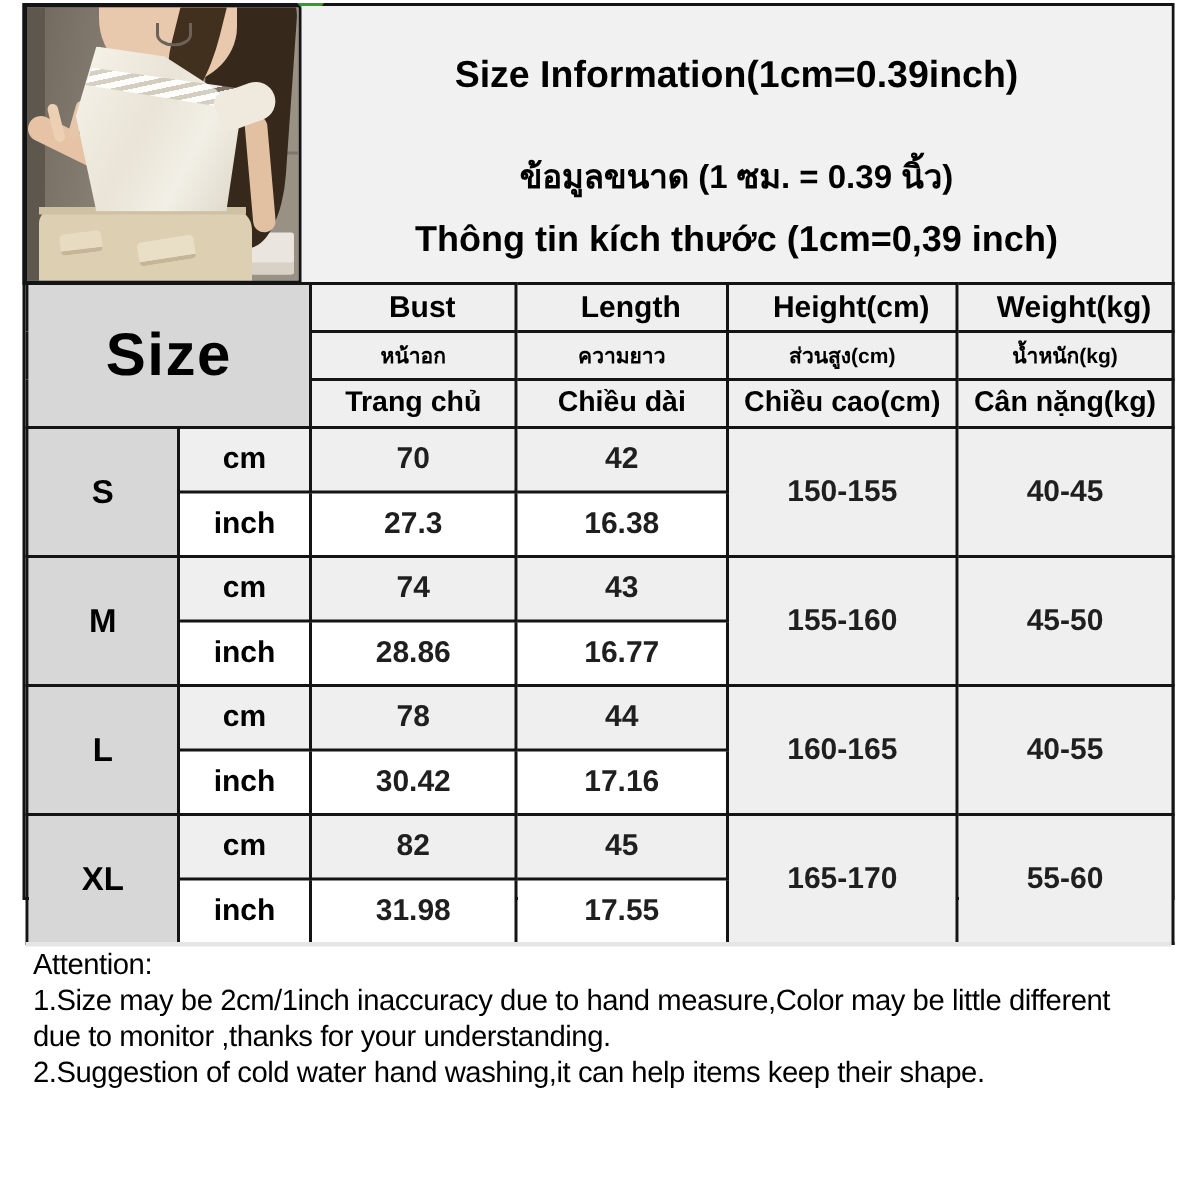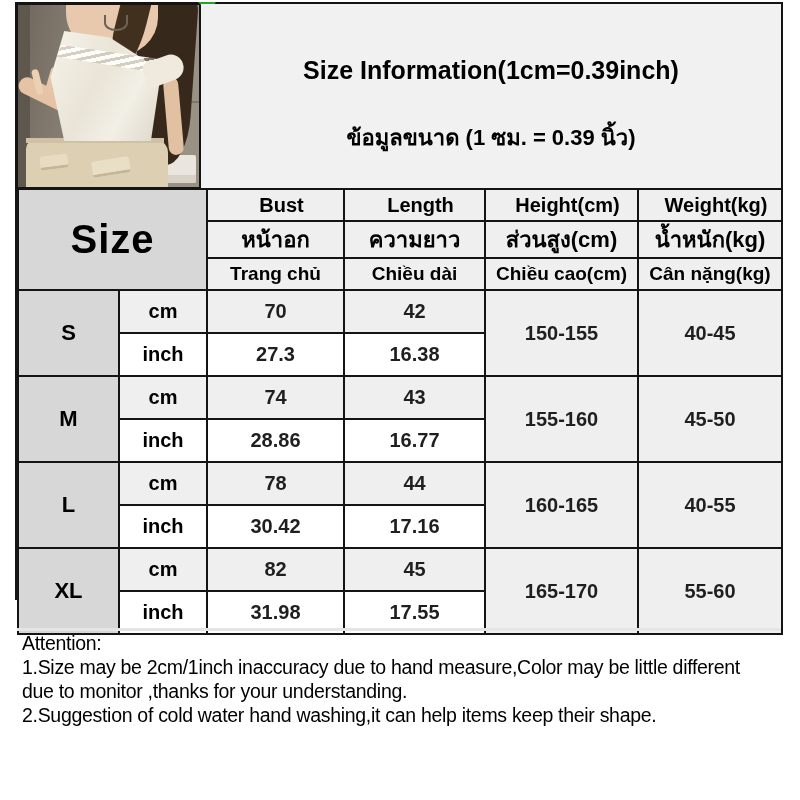--- a/index.html
+++ b/index.html
@@ -70,21 +70,21 @@
   .size-table col.c-bust   { width:137px; }
   .size-table col.c-length { width:141px; }
   .size-table col.c-height { width:153px; }
   .size-table col.c-weight { width:144px; }
   .size-table td {
     border:2px solid #141414; text-align:center; vertical-align:middle;
     padding:0; overflow:hidden;
   }
   .hrow td { height:32px; background:#efefef; font-weight:bold; }
   .hrow .h-en { font-size:20px;padding-left:12px; }
-  .hrow .h-th { font-size:22px; }
+  .hrow .h-th { font-size:14px; }
   .hrow .h-vi { font-size:19px; }
   td.size-head { background:#d7d7d7; font-size:40px; font-weight:bold; letter-spacing:1px; }
   td.size-cell { background:#d7d7d7; font-size:22px; font-weight:bold; }
   .subrow td { height:43px; }
   td.unit { font-weight:bold; font-size:20px; }
   td.val  { font-weight:bold; font-size:20px; color:#1f1f1f; }
   td.g { background:#efefef; }
   td.w { background:#ffffff; }
 
   
@@ -121,20 +121,21 @@
     <div class="ph-top-white"></div>
     <div class="ph-fold"></div>
     <div class="ph-sleeve"></div>
   </div>
 
   <div class="green-corner"></div>
 
   <div class="titles">
     <div class="title-en">Size Information(1cm=0.39inch)</div>
     <div class="title-th">ข้อมูลขนาด (1 ซม. = 0.39 นิ้ว)</div>
+    <div class="title-vi">Thông tin kích thước (1cm=0,39 inch)</div>
   </div>
 
   <table class="size-table">
     <colgroup>
       <col class="c-size">
         <col class="c-unit">
         <col class="c-bust">
       <col class="c-length">
         <col class="c-height">
         <col class="c-weight">

